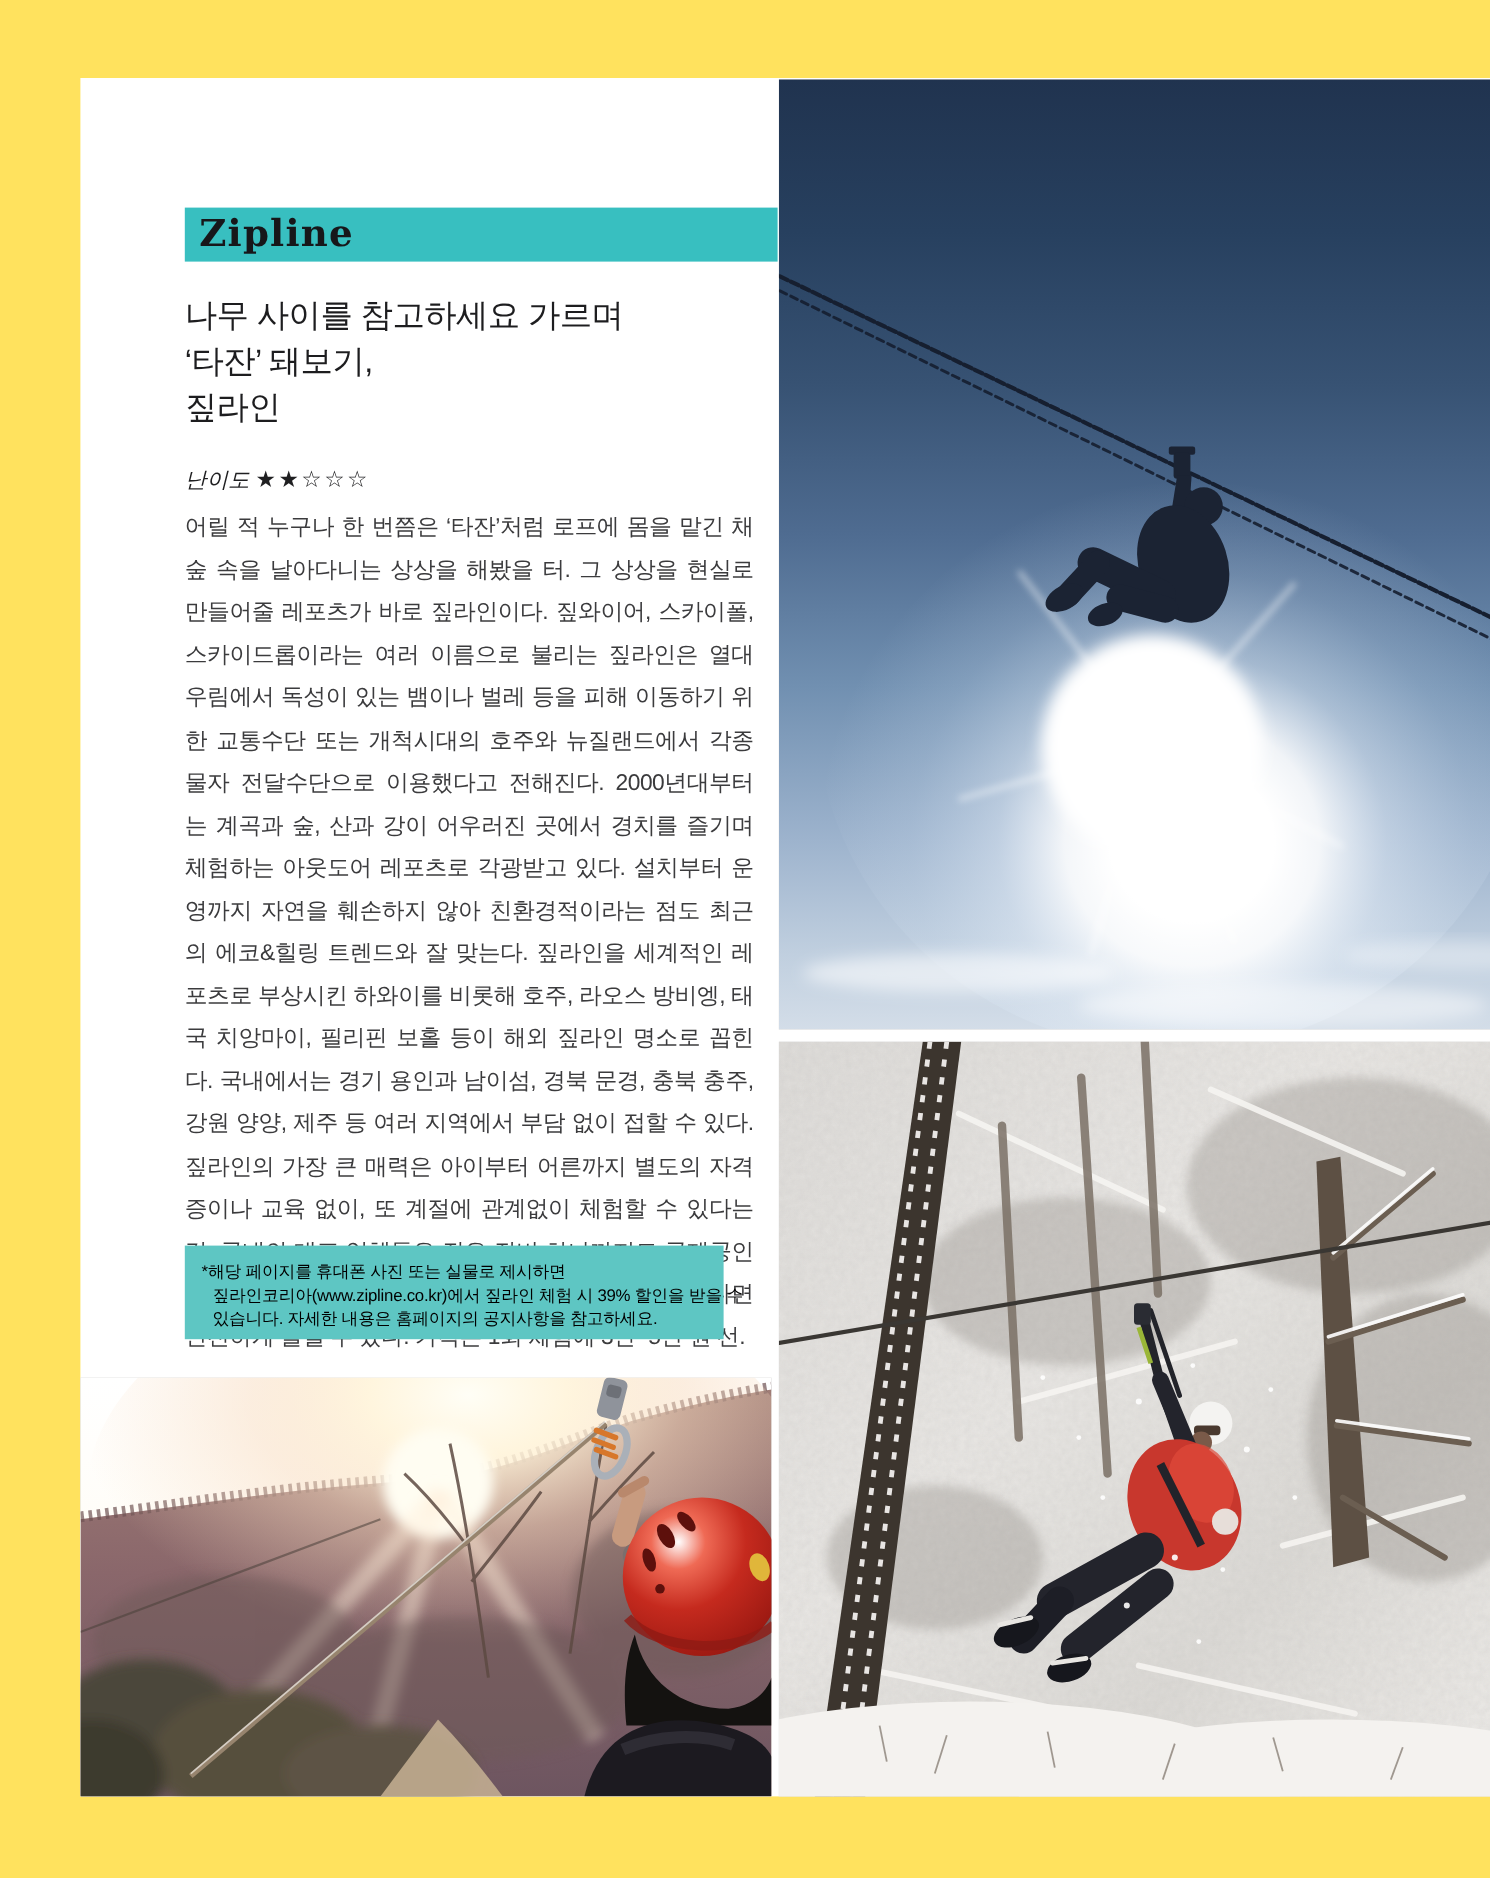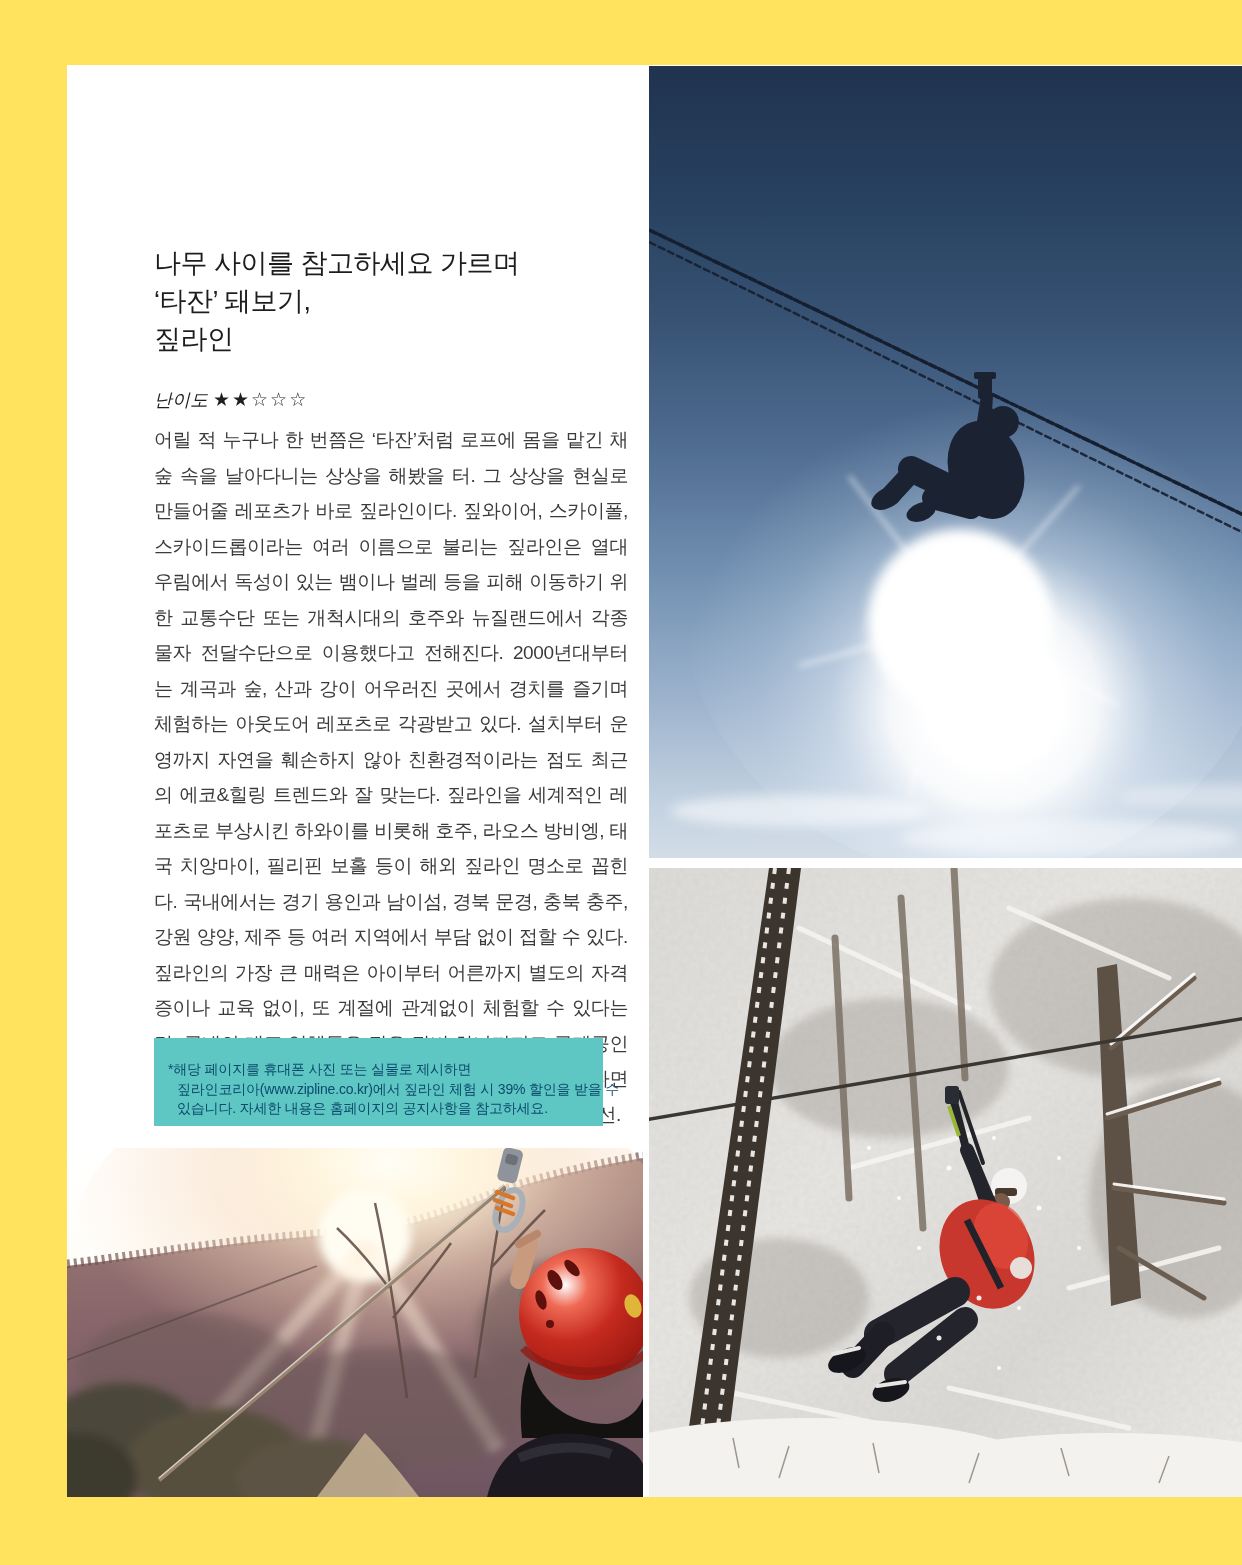--- a/index.html
+++ b/index.html
@@ -23,39 +23,42 @@
   
   .difficulty{left:154px;top:388px;font-size:18px;color:#1f1f21;font-style:italic;}
   .difficulty .stars{letter-spacing:2px;font-size:19px;}
 
   
   .body-copy{left:154px;top:422px;width:474px;
     font-size:19px;line-height:35.5px;color:#3b3b3d;
     text-align:justify;word-break:break-all;letter-spacing:-0.4px;margin:0;}
 
   
-  .callout{left:154px;top:1038px;width:421px;background:#5EC6C3;color:#0c4a6e;
-    padding:22px 14px 7px 14px;font-size:14px;line-height:19.5px;letter-spacing:-0.2px;}
+  .callout{left:154px;top:1038px;width:421px;background:#5EC6C3;color:#000000;
+    padding:12px 14px 7px 14px;font-size:14px;line-height:19.5px;letter-spacing:-0.2px;}
   .callout .c-line{white-space:nowrap;}
   .callout .c-line.indent{padding-left:9px;}
 
   
   .photo{overflow:hidden;background:#dddddd;}
   .photo-top{left:649px;top:66px;width:593px;height:792px;}
   .photo-snow{left:649px;top:868px;width:593px;height:629px;}
   .photo-sunset{left:67px;top:1148px;width:576px;height:349px;}
   .photo svg{display:block;}
 </style>
 </head>
 <body>
 
 <div class="page">
 
   <div class="abs white-area"></div>
 
+  <div class="abs section-header">
+    <span class="hdr-text">Zipline</span>
+  </div>
 
   <div class="abs headline">
     <div>나무 사이를 참고하세요 가르며</div>
     <div>‘타잔’ 돼보기,</div>
     <div>짚라인</div>
   </div>
 
   <div class="abs difficulty">
     <span>난이도</span>
     <span class="stars">★★☆☆☆</span>

